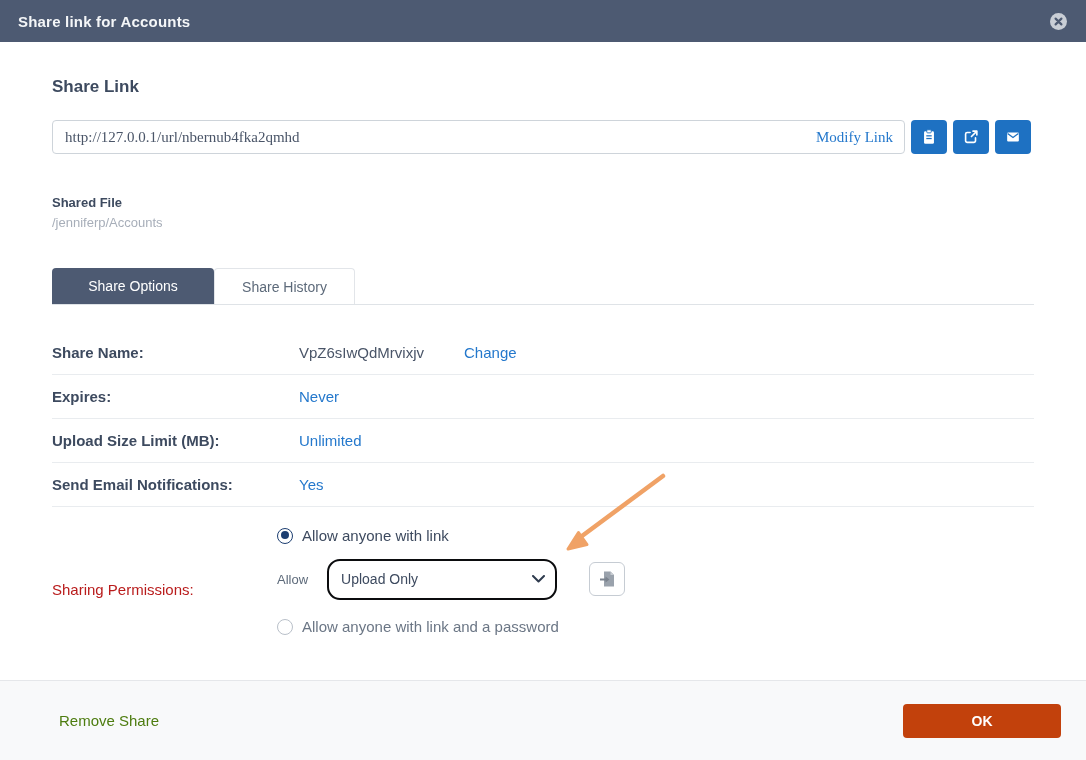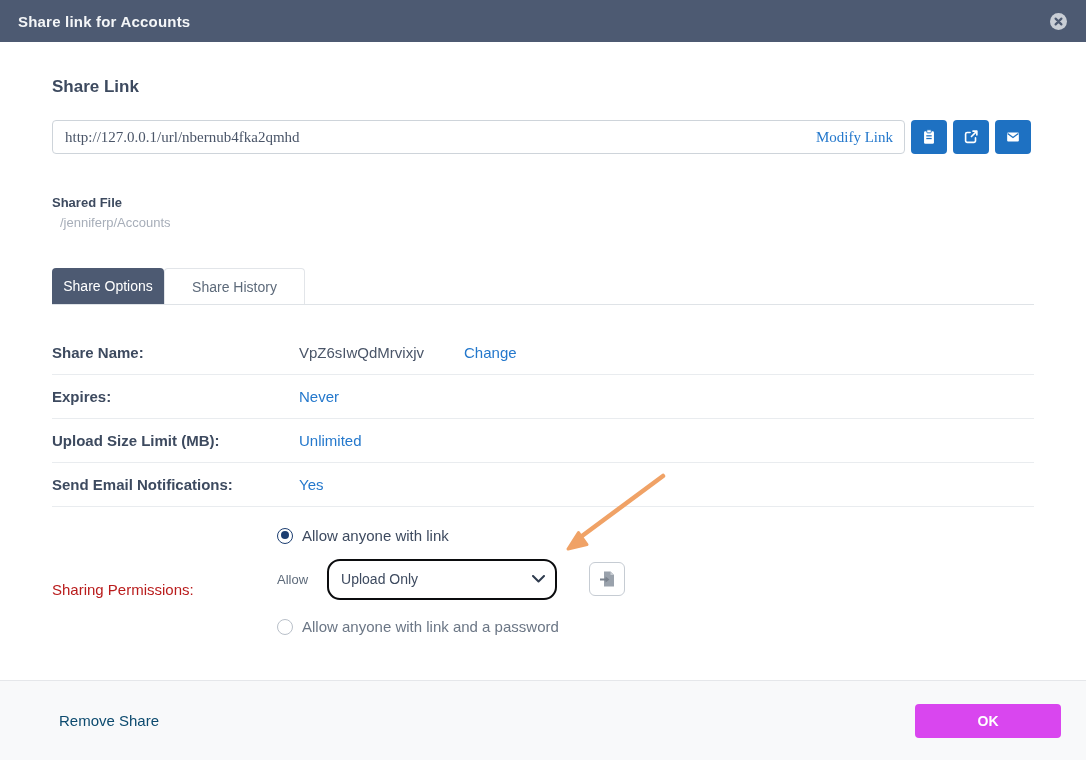--- a/index.html
+++ b/index.html
@@ -30,29 +30,29 @@
   .url-text { font-size:15px; color:#4a5568; white-space:nowrap; }
   .modify-link { font-size:15px; color:#2478cc; cursor:pointer; white-space:nowrap; }
   .icon-btn {
     width:36px; height:34px; margin-left:6px; border:none; border-radius:4px;
     background:#1e71c2; display:flex; align-items:center; justify-content:center;
     cursor:pointer; padding:0;
   }
 
   .shared-file { margin-top:40px; }
   .shared-file-label { font-size:13px; font-weight:700; color:#3d4a5f; line-height:18px; }
-  .shared-file-path { font-size:13px; color:#a7aeb9; line-height:18px; margin-top:2px;margin-left:8px; }
+  .shared-file-path { font-size:13px; color:#a7aeb9; line-height:18px; margin-top:2px; }
 
   
   .tabs { margin-top:36px; display:flex; border-bottom:1px solid #dfe3e7; }
   .tab {
     height:36px; display:flex; align-items:center; justify-content:center;
     font-size:14px; border-radius:4px 4px 0 0; cursor:pointer;
   }
-  .tab.active { width:112px; background:#4d5a72; color:#ffffff; }
+  .tab.active { width:162px; background:#4d5a72; color:#ffffff; }
   .tab.inactive {
     width:141px; background:#ffffff; color:#5d6a7a;
     border:1px solid #e2e5e9; border-bottom:none; margin-bottom:-1px;
   }
 
   
   .rows { margin-top:26px; }
   .row { height:44px; display:flex; align-items:center; border-bottom:1px solid #e9ecef;gap:22px; }
   .row-label { width:225px; font-size:15px; font-weight:700; color:#3d4a5f; }
   .row-value { font-size:15px; color:#4a5568; }
@@ -91,23 +91,23 @@
     background:#fff; display:flex; align-items:center; justify-content:center; cursor:pointer; padding:0;
   }
 
   
   .footer {
     position:absolute; left:0; bottom:0; width:1086px; height:80px;
     background:#f8f9fa; border-top:1px solid #e5e7ea;
     display:flex; align-items:center; justify-content:space-between;
     padding:0 25px 0 59px;
   }
-  .remove-share { font-size:15px; color:#0c4a6e; cursor:pointer; }
+  .remove-share { font-size:15px; color:#4d7c0f; cursor:pointer; }
   .ok-btn {
-    width:146px; height:34px; background:#d946ef; border:none; border-radius:4px;
+    width:158px; height:34px; background:#c2410c; border:none; border-radius:4px;
     color:#ffffff; font-size:14px; font-weight:700; cursor:pointer;
     font-family:"Liberation Sans", sans-serif;
   }
 
   
   .annotation-layer { position:absolute; left:0; top:0; width:1086px; height:760px; pointer-events:none; }
 </style>
 </head>
 <body>
 

